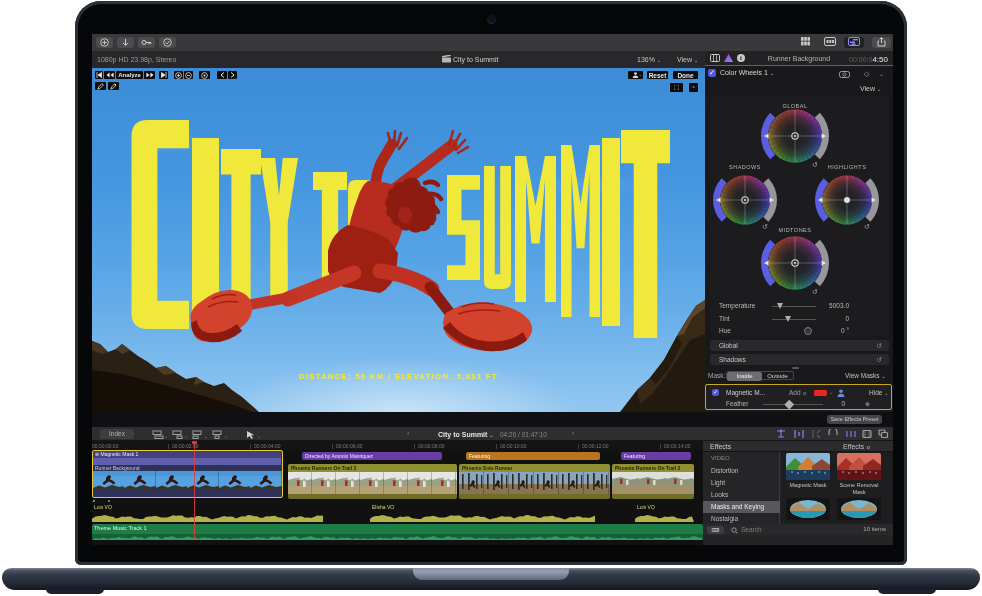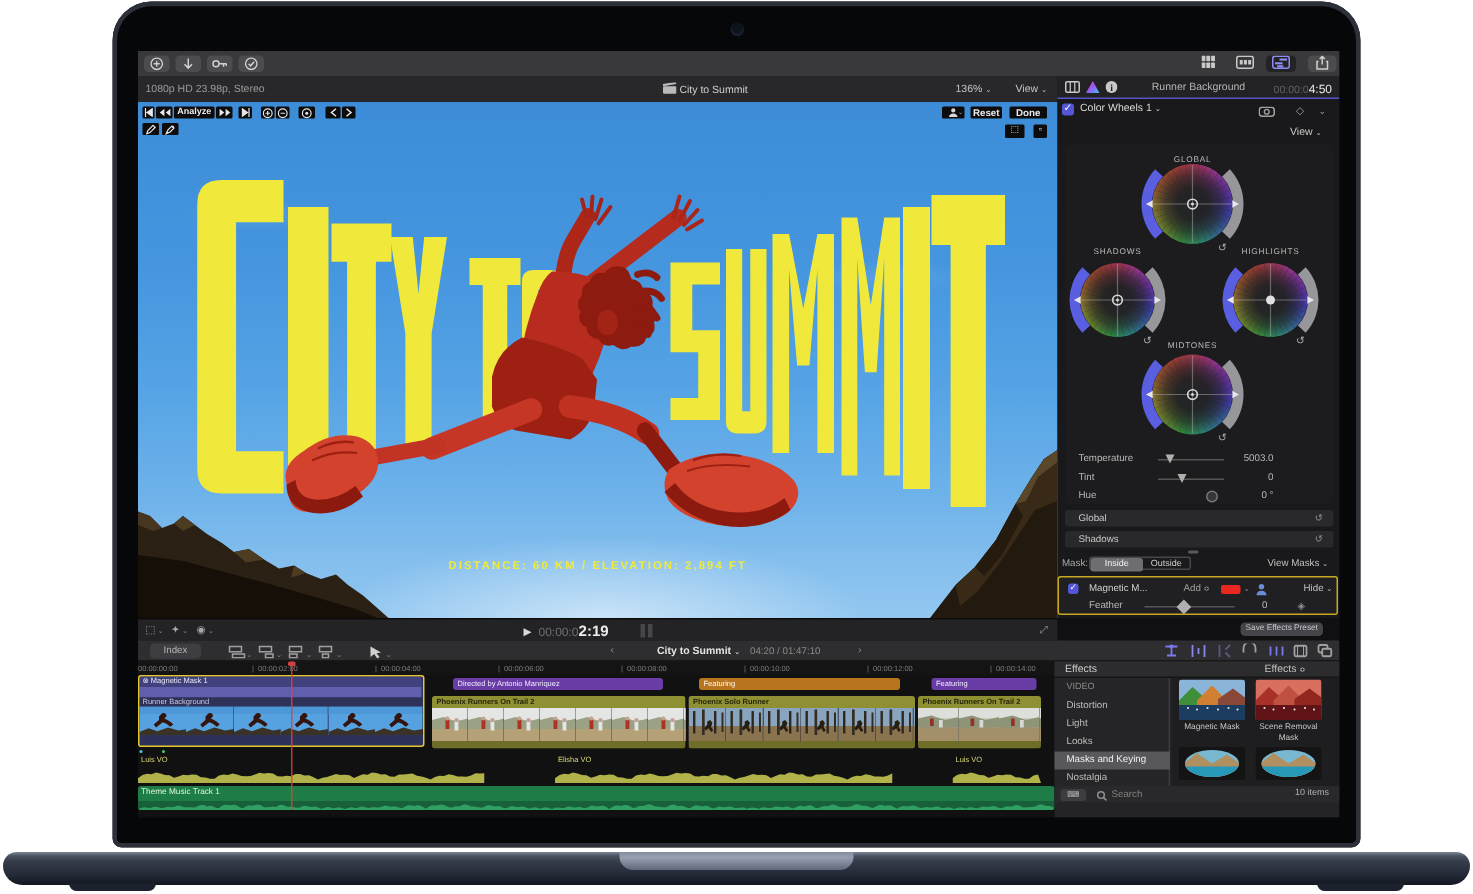--- a/index.html
+++ b/index.html
@@ -181,21 +181,21 @@
           <path d="M0 63 L8 66 L16 74 L24 71 L30 66 L38 72 L46 78 L56 84 L64 90 L74 88 L84 95 L94 101 L104 99 L112 104 L122 108 L132 105 L140 112 L150 119 L158 126 L167 134 L0 134 Z" fill="#2a2013"></path>
           <path d="M24 71 L30 66 L38 72 L30 76 Z M64 90 L74 88 L84 95 L72 97 Z M104 99 L112 104 L102 107 Z" fill="#4e3c22"></path>
           <path d="M0 92 L30 96 L60 104 L90 112 L118 120 L145 128 L160 134 L0 134 Z" fill="#150f08"></path>
           <path d="M0 63 L8 66 L16 74 L10 76 L0 72 Z" fill="#463521"></path>
 
           <path d="M528 134 L545 112 L558 100 L572 82 L585 58 L596 40 L604 28 L613 22 L613 134 Z" fill="#231a0f"></path>
           <path d="M545 112 L558 100 L572 82 L585 58 L596 40 L604 28 L613 22 L613 56 L598 62 L586 80 L574 98 L560 116 L548 126 Z" fill="#382a17"></path>
           <path d="M558 100 L572 82 L585 58 L590 66 L576 92 L564 106 Z" fill="#241a0e"></path>
           <path d="M585 58 L596 40 L604 28 L613 22 L613 30 L600 40 L592 56 Z" fill="#5a4628"></path>
         </svg>
-        <div class="abs" style="left:0;top:304px;width:613px;text-align:center;color:#f0ea3b;font-size:7.5px;font-weight:bold;letter-spacing:1.4px;">DISTANCE: 60 KM / ELEVATION: 2,894 FT</div>
+        <div class="abs" style="left:0;top:304px;width:613px;text-align:center;color:#f0ea3b;font-size:7.5px;font-weight:bold;letter-spacing:1.4px;">DISTANCE: 50 KM / ELEVATION: 5,391 FT</div>
 
         <div class="vbtn" style="left:3px;top:3px;width:8px;height:8px;"><svg width="6" height="6" viewBox="0 0 6 6" style="margin-top:1px;">
               <path d="M1 0 V6 M5.5 0.5 L2 3 L5.5 5.5 Z" fill="#e8e8e8" stroke="#e8e8e8" stroke-width="0.8"></path>
             </svg></div>
         <div class="vbtn" style="left:12px;top:3px;width:11px;height:8px;"><svg width="8" height="6" viewBox="0 0 8 6" style="margin-top:1px;">
               <path d="M3.6 0.5 L0.5 3 L3.6 5.5 Z M7.6 0.5 L4.5 3 L7.6 5.5 Z" fill="#e8e8e8"></path>
             </svg></div>
         <div class="vbtn" style="left:24px;top:3px;width:27px;height:8px;line-height:8px;font-weight:bold;">Analyze</div>
         <div class="vbtn" style="left:52px;top:3px;width:11px;height:8px;"><svg width="8" height="6" viewBox="0 0 8 6" style="margin-top:1px;">
               <path d="M0.4 0.5 L3.5 3 L0.4 5.5 Z M4.4 0.5 L7.5 3 L4.4 5.5 Z" fill="#e8e8e8"></path>
@@ -230,30 +230,20 @@
             </svg></div>
 
         <div class="vbtn" style="left:536px;top:3px;width:15px;height:8px;"><svg width="7" height="6" viewBox="0 0 7 6" style="margin-top:1px;">
               <circle cx="3.5" cy="1.6" r="1.4" fill="#d8d8d8"></circle>
               <path d="M0.6 6 Q1 3.6 3.5 3.6 Q6 3.6 6.4 6 Z" fill="#d8d8d8"></path>
             </svg><span style="position:absolute;right:1px;top:1px;font-size:4px;color:#aaa;">⌄</span></div>
         <div class="vbtn" style="left:555px;top:3px;width:21px;height:8px;line-height:9px;font-size:6.5px;font-weight:bold;">Reset</div>
         <div class="vbtn" style="left:581px;top:3px;width:25px;height:8px;line-height:9px;font-size:6.5px;font-weight:bold;">Done</div>
         <div class="vbtn" style="left:578px;top:15px;width:13px;height:9px;line-height:9px;">⬚</div>
         <div class="vbtn" style="left:597px;top:15px;width:9px;height:9px;line-height:9px;">▫</div>
-      </div>
-      <div id="transport">
-        <span class="abs" style="left:5px;top:3px;color:#a8a8a8;font-size:7px;">⬚<span style="font-size:5px;color:#808080;"> ⌄</span></span>
-        <span class="abs" style="left:22px;top:3px;color:#a8a8a8;font-size:7px;">✦<span style="font-size:5px;color:#808080;"> ⌄</span></span>
-        <span class="abs" style="left:39px;top:3px;color:#a8a8a8;font-size:7px;">◉<span style="font-size:5px;color:#808080;"> ⌄</span></span>
-        <span class="abs" style="left:257px;top:4px;color:#d8d8d8;font-size:7px;">▶</span>
-        <span class="abs" style="left:267px;top:3px;color:#707070;font-size:8px;">00:00:0<span style="color:#ececec;font-size:10px;font-weight:bold;">2:19</span></span>
-        <span class="abs" style="left:335px;top:3px;width:3px;height:9px;background:#47474b;"></span>
-        <span class="abs" style="left:340px;top:3px;width:3px;height:9px;background:#47474b;"></span>
-        <span class="abs" style="left:601px;top:3px;color:#909090;font-size:7px;">⤢</span>
       </div>
       <div id="tltools">
         <div class="abs" style="left:8px;top:2px;width:34px;height:10px;background:#3e3e42;border-radius:3px;color:#b4b4b4;font-size:6.5px;line-height:10px;text-align:center;">Index</div>
         <svg class="abs" style="left:60px;top:3px;" width="150" height="9" viewBox="0 0 150 9">
           <g fill="none" stroke="#a0a0a0" stroke-width="1">
             <rect x="1" y="1" width="8" height="3.5"></rect>
               <rect x="3" y="6" width="8" height="2.5"></rect>
             <rect x="21" y="1" width="8" height="3.5"></rect>
               <rect x="25" y="6" width="5" height="2.5"></rect>
             <rect x="41" y="1" width="8" height="3.5"></rect>

